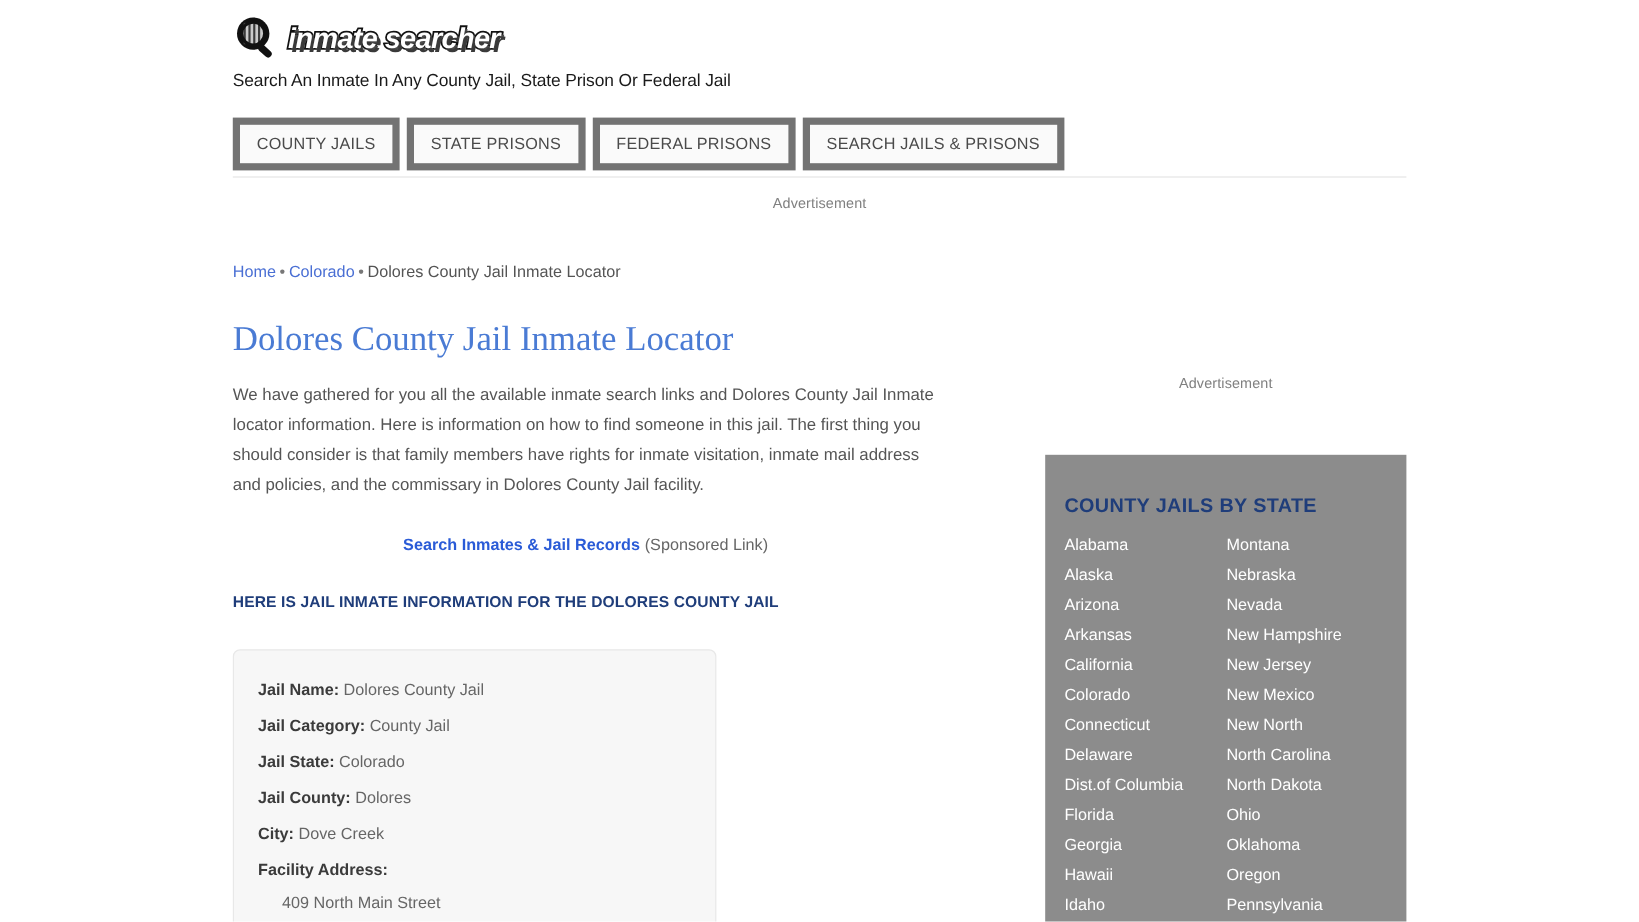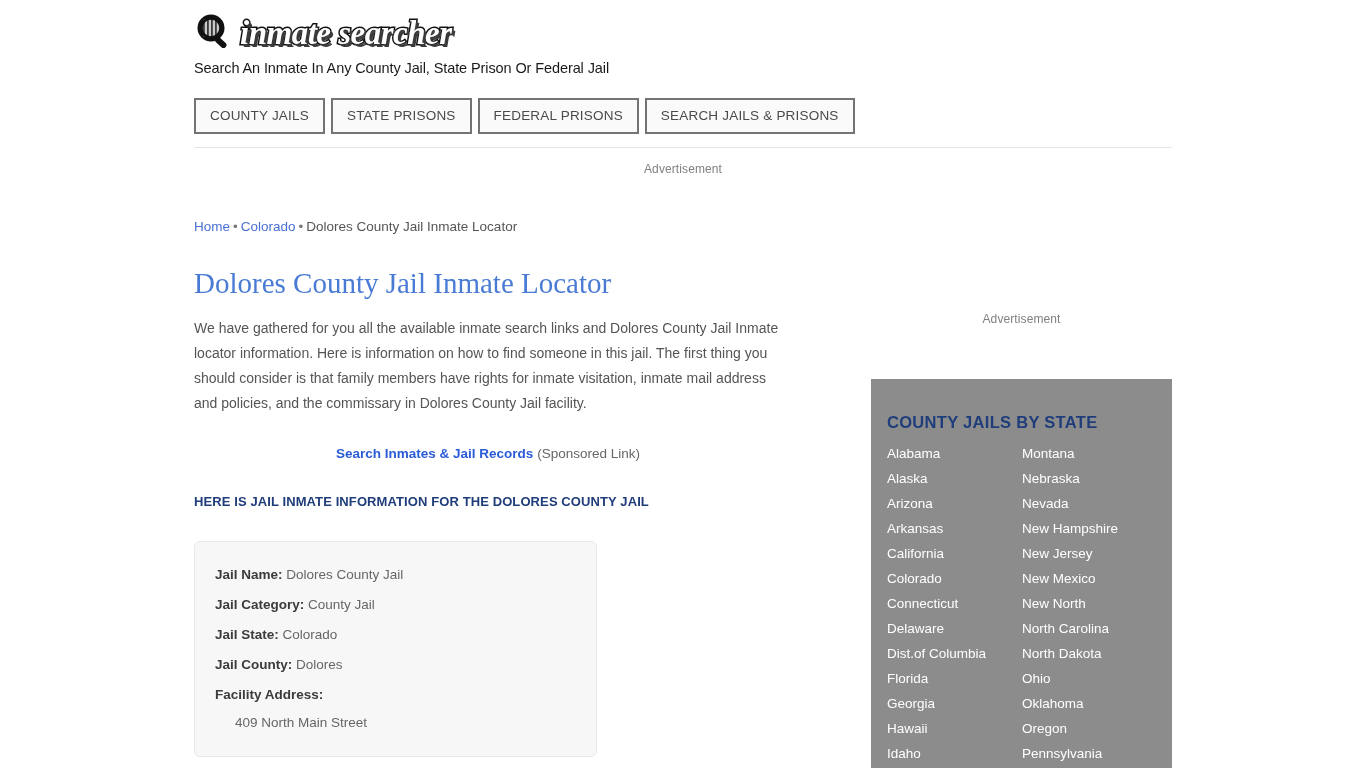--- a/index.html
+++ b/index.html
@@ -35,22 +35,22 @@
 
   .logo-mark {
     width: 42px;
     height: 42px;
     flex: 0 0 42px;
     position: relative;
     margin-right: 4px;
   }
 
   .logo-text {
-    font-family: Liberation Serif, serif;
-    font-size: 33px;
+    font-family: Liberation Sans, sans-serif;
+    font-size: 24px;
     font-weight: bold;
     font-style: italic;
     letter-spacing: -0.5px;
     color: #ffffff;
     -webkit-text-stroke: 3px #111111;
     paint-order: stroke fill;
     text-shadow:
        3px 3px 0 #3a3a3a,
        2px 2px 0 #4a4a4a;
     line-height: 42px;
@@ -69,21 +69,21 @@
   .nav {
     position: absolute;
     left: 194px;
     top: 98px;
     display: flex;
     gap: 6px;
   }
 
   .nav-btn {
     display: inline-block;
-    border: 2px solid #737373;
+    border: 6px solid #737373;
     background: #fafafa;
     color: #4a4a4a;
     font-size: 13.5px;
     letter-spacing: 0.2px;
     padding: 8px 14px 9px 14px;
     line-height: 15px;
     text-decoration: none;
     white-space: nowrap;
     cursor: pointer;
   }
@@ -307,20 +307,24 @@
         <b>Jail Category:</b>
         <span>County Jail</span>
       </div>
       <div class="info-row">
         <b>Jail State:</b>
         <span>Colorado</span>
       </div>
       <div class="info-row">
         <b>Jail County:</b>
         <span>Dolores</span>
+      </div>
+      <div class="info-row">
+        <b>City:</b>
+        <span>Dove Creek</span>
       </div>
       <div class="info-row">
         <b>Facility Address:</b>
       </div>
       <div class="info-sub">409 North Main Street</div>
     </div>
   </div>
 
   <div class="rail">
     <div class="rail-ad">

